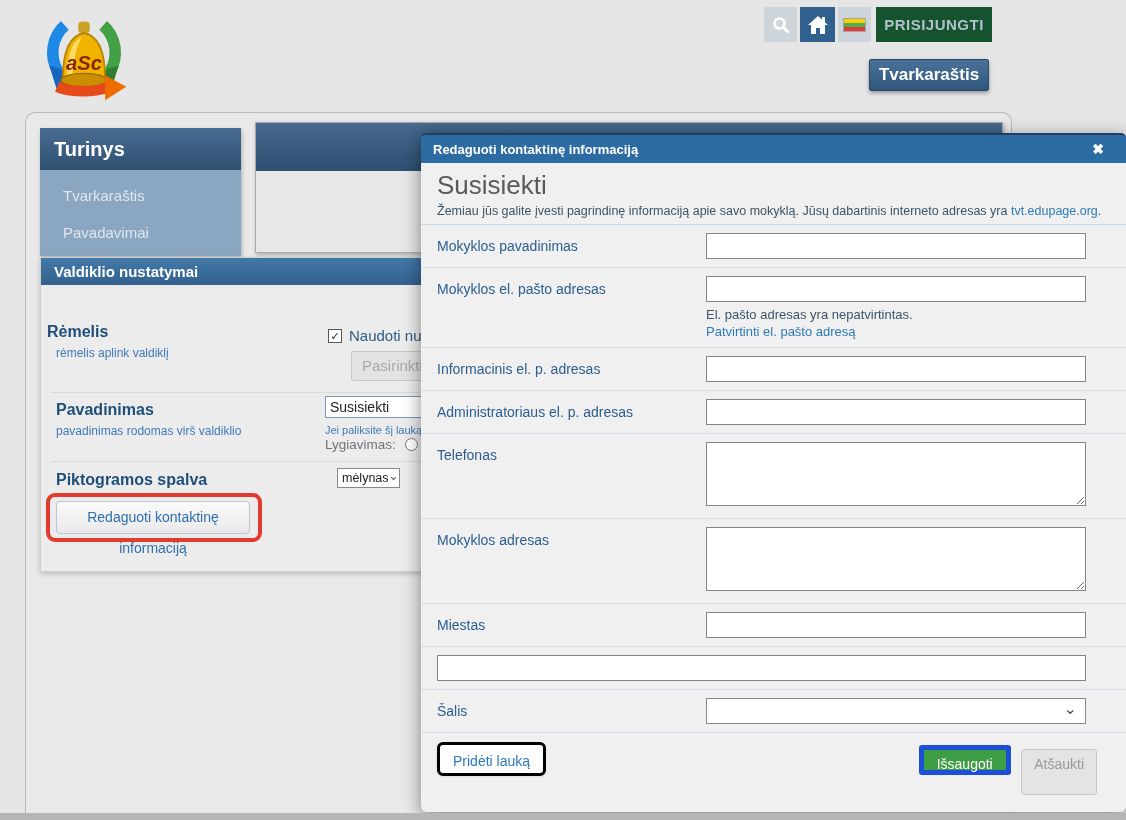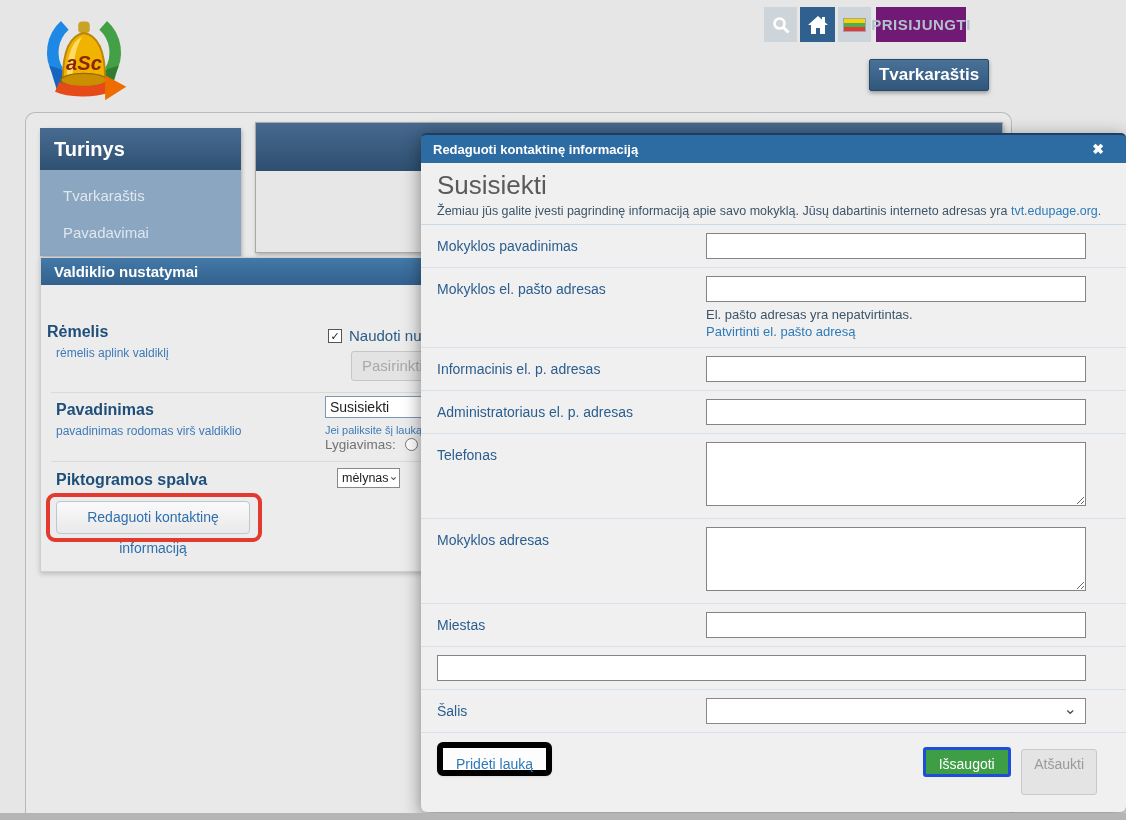--- a/index.html
+++ b/index.html
@@ -7,21 +7,21 @@
   body { font-family:"Liberation Sans", sans-serif; background:#e4e4e4; overflow:hidden; }
   #stage { position:relative; width:1126px; height:820px; background:#e6e6e6; }
 
   
   .logo { position:absolute; left:36px; top:10px; width:96px; height:96px; }
   .topbar { position:absolute; left:764px; top:7px; height:35px; display:flex; }
   .tb-btn { height:35px; display:flex; align-items:center; justify-content:center; margin-right:3px; cursor:pointer; }
   .tb-search { width:33px; background:#cdd5db; }
   .tb-home { width:35px; background:#30608d; }
   .tb-flag { width:33px; background:#cdd5db; }
-  .tb-login { width:90px; background:#701a75; color:#b3c1cc; font-weight:bold; font-size:15px; letter-spacing:.5px; margin-left:2px; }
+  .tb-login { width:116px; background:#14532d; color:#b3c1cc; font-weight:bold; font-size:15px; letter-spacing:.5px; margin-left:2px; }
   .flag { width:23px; height:14px; border:1px solid #9aa5ad; display:flex; flex-direction:column; }
   .flag div { flex:1; }
   .btn-schedule { position:absolute; left:869px; top:59px; width:120px; height:32px;
      background:linear-gradient(#4a7299,#30567b); border:1px solid #274869; border-radius:2px;
      color:#fff; font-weight:bold; font-size:17px; text-align:center; line-height:30px;
      box-shadow:0 2px 4px rgba(0,0,0,.35); cursor:pointer; }
 
   
   .container { position:absolute; left:25px; top:112px; width:987px; height:708px;
      background:#e9e9e9; border:1px solid #b9b9b9; border-bottom:none; border-radius:10px 10px 0 0; }
@@ -82,24 +82,24 @@
   .m-control { flex:1; }
   .m-control input[type=text] { width:100%; height:26px; border:1px solid #848484; background:#fff;
      font-size:14px; padding:2px 6px; font-family:"Liberation Sans",sans-serif; }
   .m-control textarea { width:100%; height:64px; border:1px solid #848484; background:#fff;
      font-size:14px; padding:2px 6px; resize:both; font-family:"Liberation Sans",sans-serif; }
   .m-note { font-size:13px; color:#3c5468; margin-top:5px; }
   .m-note-link { font-size:13px; margin-top:2px; }
   .sel-country { height:26px; padding:0 8px; justify-content:flex-end; cursor:pointer; }
   .sel-country .chev { font-size:16px; }
   .btn-add-field { display:inline-block; margin:9px 0 0 16px; height:34px; padding:0 13px;
-     background:#fdfdfd; border:6px solid #000000; border-radius:6px; color:#2e7ab8; font-size:14px;
+     background:#fdfdfd; border:3px solid #000000; border-radius:6px; color:#2e7ab8; font-size:14px;
      line-height:32px; cursor:pointer; box-shadow:0 1px 2px rgba(0,0,0,.08); }
   .modal-footer { position:absolute; right:29px; bottom:17px; }
-  .btn-save { display:inline-block; height:30px; padding:0 13px; background:#3e9e46; border:3px solid #1d4ed8;
+  .btn-save { display:inline-block; height:30px; padding:0 13px; background:#3e9e46; border:5px solid #1d4ed8;
      border-radius:3px; color:#fff; font-size:14px; line-height:28px; cursor:pointer; margin-right:6px; }
   .btn-cancel { display:inline-block; height:46px; padding:0 12px; background:#e4e4e4; border:1px solid #c9c9c9;
      border-radius:3px; color:#9a9a9a; font-size:14px; line-height:28px; cursor:pointer; }
 
   .bottom-strip { position:absolute; left:0; bottom:0; width:1126px; height:7px; background:#b5b5b5; z-index:60; }
 </style>
 </head>
 <body>
 
 <div id="stage">

